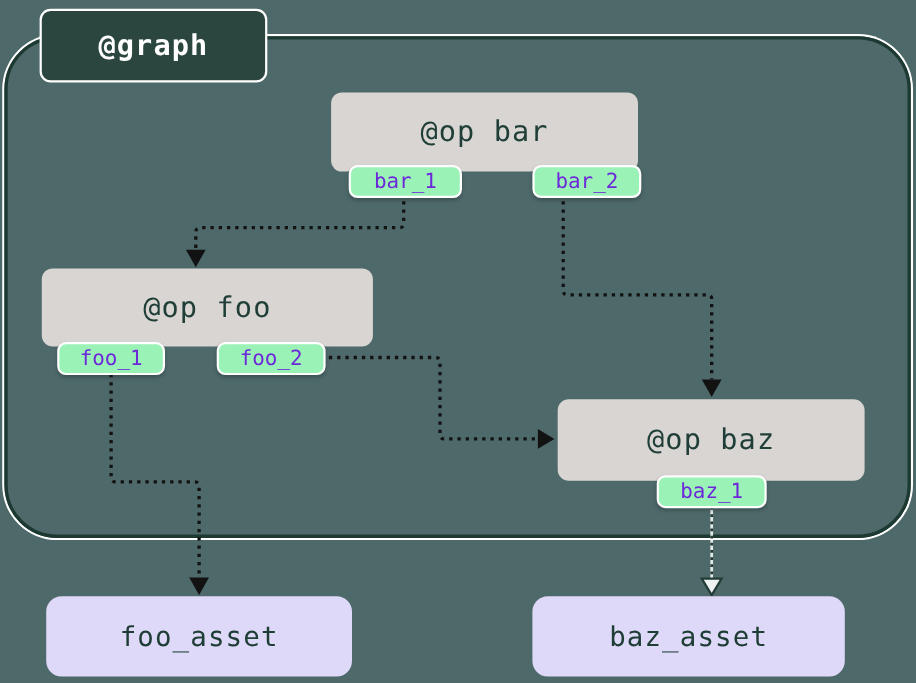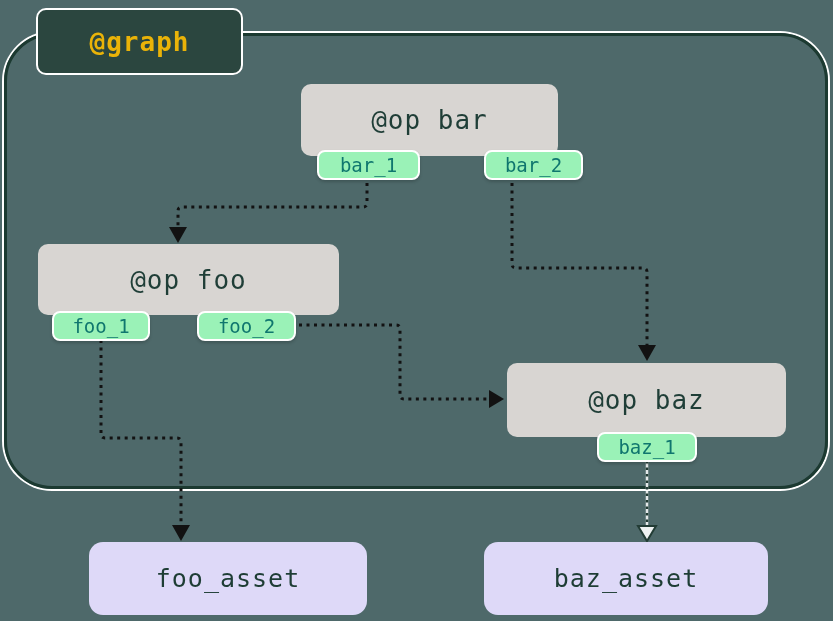--- a/index.html
+++ b/index.html
@@ -26,70 +26,70 @@
     width: 833px; height: 621px;
     pointer-events: none;
   }
   .graph-label {
     position: absolute;
     left: 36px; top: 8px;
     width: 207px; height: 67px;
     background: #2b463f;
     border: 2px solid #ffffff;
     border-radius: 10px;
-    color: #eab308;
+    color: #ffffff;
     font-size: 26px;
     font-weight: bold;
     display: flex; align-items: center; justify-content: center;
     letter-spacing: 1px;
   }
   .op {
     position: absolute;
     background: #d8d5d2;
     border-radius: 10px;
     color: #1f3e37;
     font-size: 26px;
   }
   .op-title {
     position: absolute;
     left: 0; top: 0; right: 0; bottom: 0;
     display: flex; align-items: center; justify-content: center;
     letter-spacing: 1px;
   }
-  .op-bar { left: 301px; top: 84px;  width: 257px; height: 72px; }
+  .op-bar { left: 301px; top: 84px;  width: 279px; height: 72px; }
   .op-foo { left: 38px;  top: 244px; width: 301px; height: 71px; text-decoration: underline; }
   .op-baz { left: 507px; top: 363px; width: 279px; height: 74px; padding-left: 16px; }
   .tag {
     position: absolute;
     height: 30px;
     background: #9af2b7;
     border: 2px solid #ffffff;
     border-radius: 8px;
-    color: #0f766e;
+    color: #6d28d9;
     font-size: 19px;
     display: flex; align-items: center; justify-content: center;
     box-shadow: 0 2px 3px rgba(30, 40, 38, 0.28);
   }
   .tag-bar-1 { left: 16px;  top: 66px; width: 103px; }
   .tag-bar-2 { left: 161px; top: 66px; width: 99px; margin-left: 22px; }
   .tag-foo-1 { left: 14px;  top: 67px; width: 98px; text-align: right; }
   .tag-foo-2 { left: 159px; top: 67px; width: 99px; }
   .tag-baz-1 { left: 90px;  top: 69px; width: 100px; }
   .asset {
     position: absolute;
     top: 542px;
     width: 278px; height: 73px;
     background: #ded9f8;
     border-radius: 14px;
     color: #1e3d35;
     font-size: 25px;
     display: flex; align-items: center; justify-content: center;
     letter-spacing: 1px;
   }
-  .asset-foo { left: 42px; margin-left: 47px; }
+  .asset-foo { left: 42px; }
   .asset-baz { left: 484px; width: 284px; }
 </style>
 </head>
 <body>
 
 <div class="canvas">
 
   <div class="graph-container"></div>
 
   <svg class="edges" viewBox="0 0 833 621">

